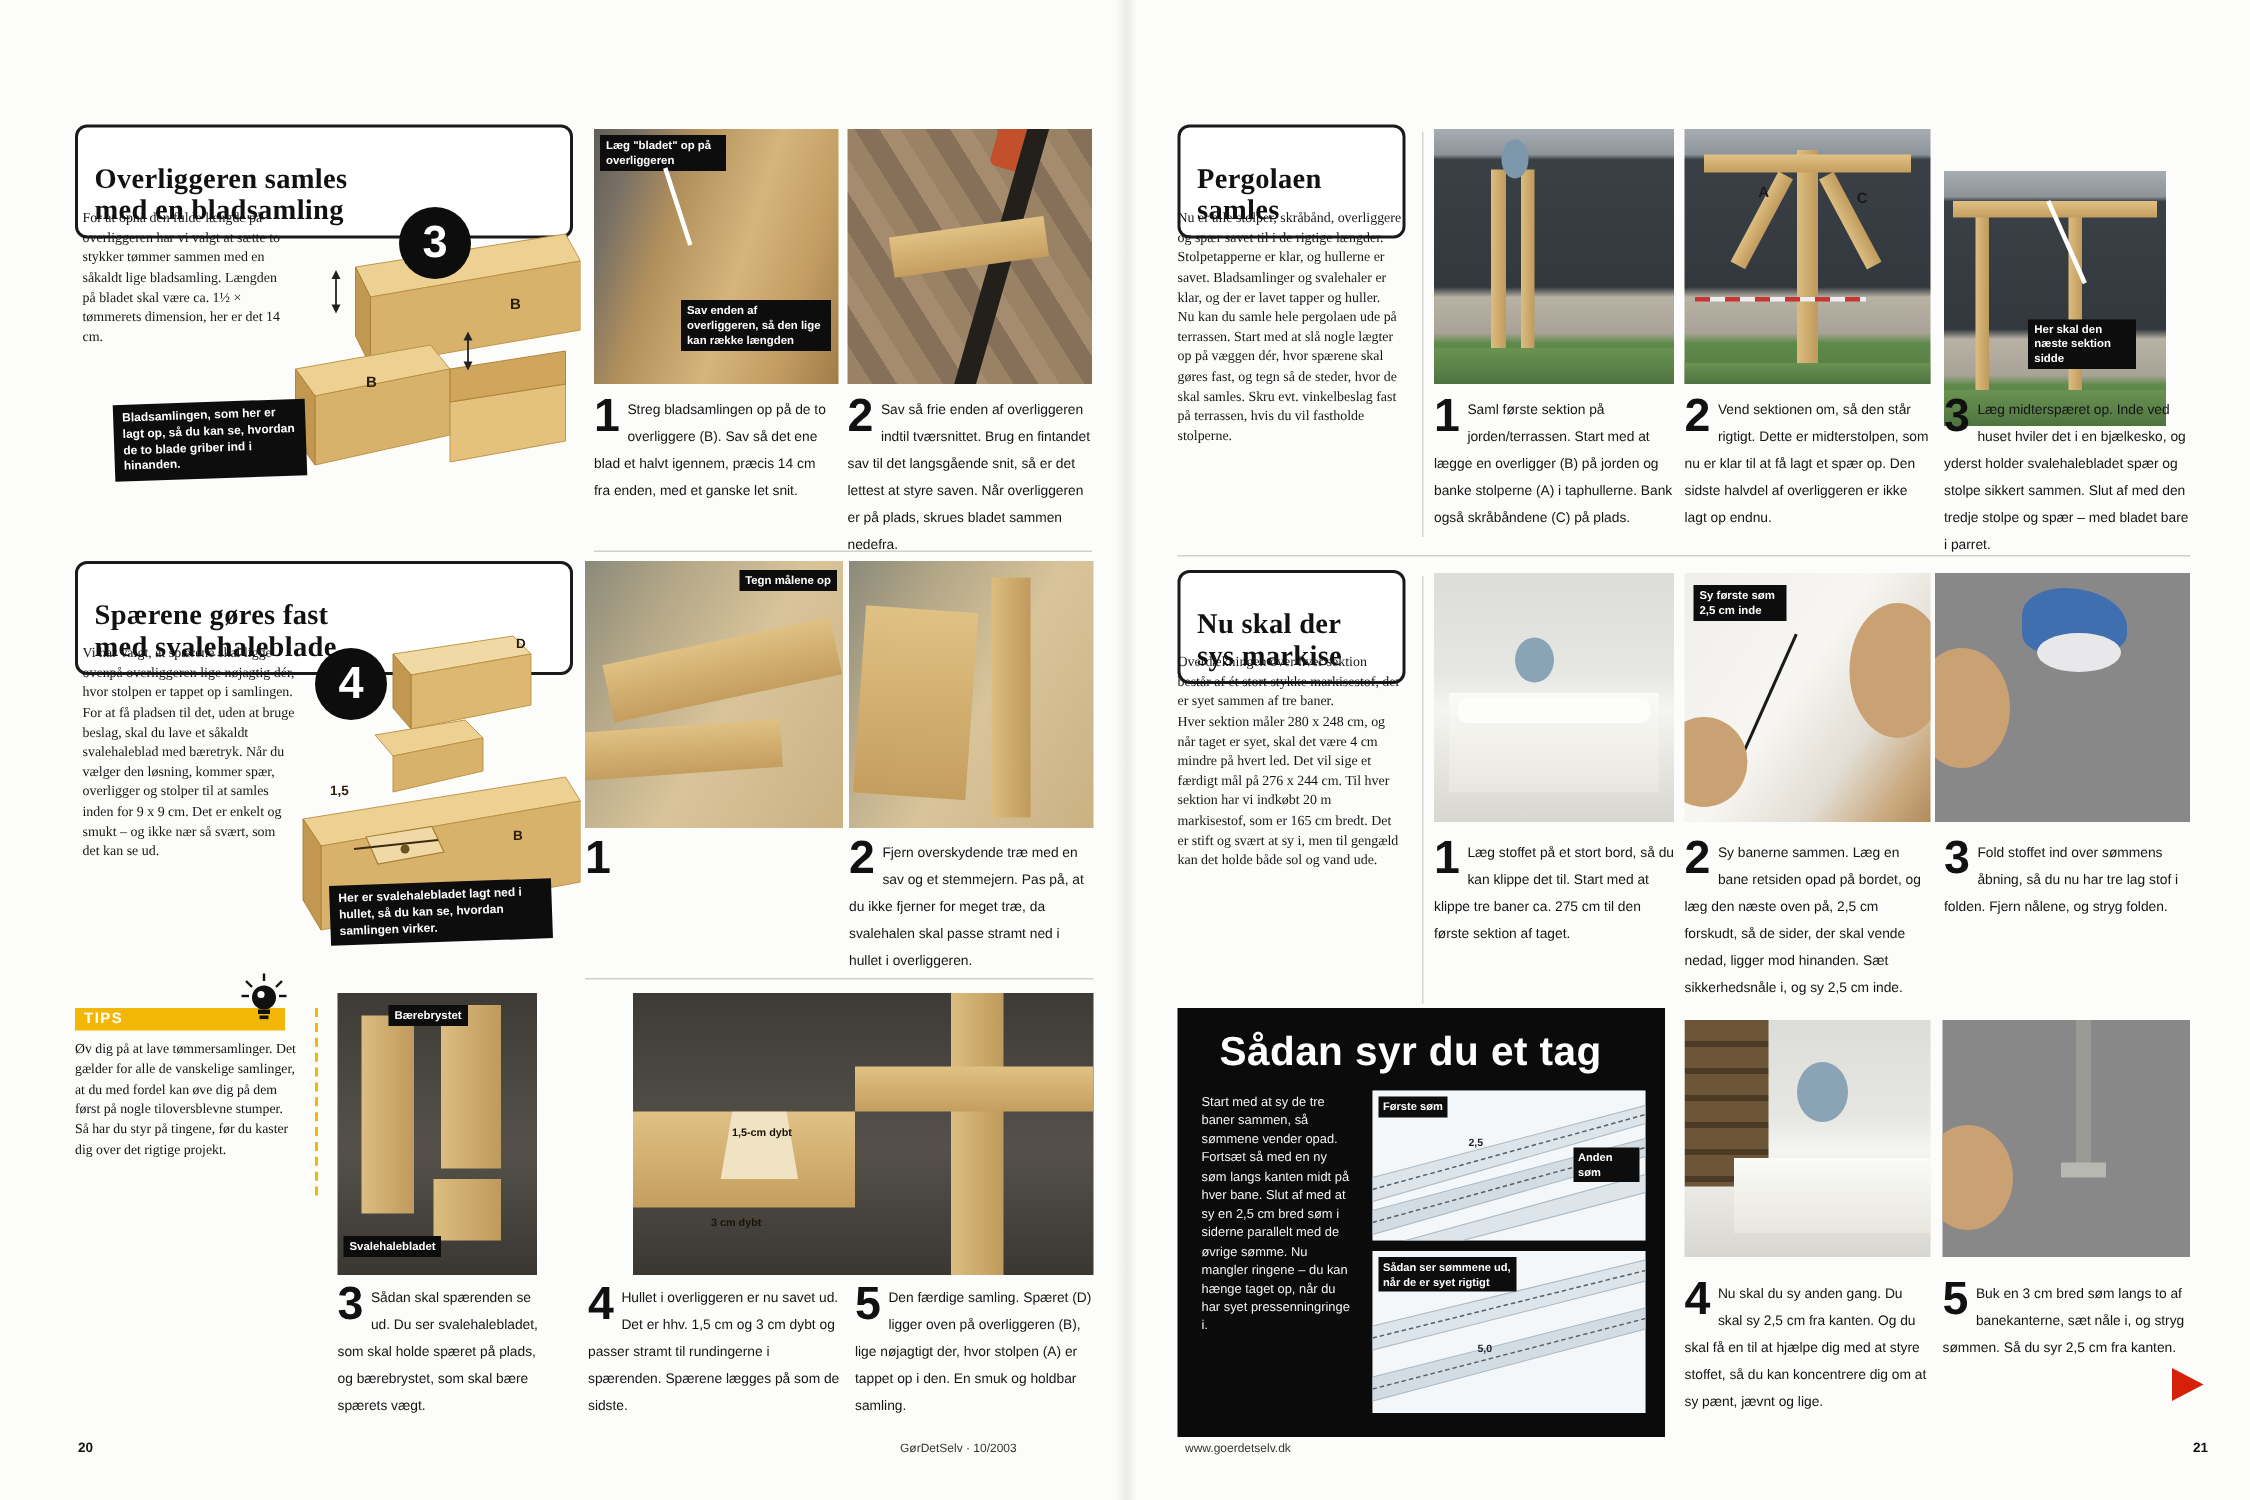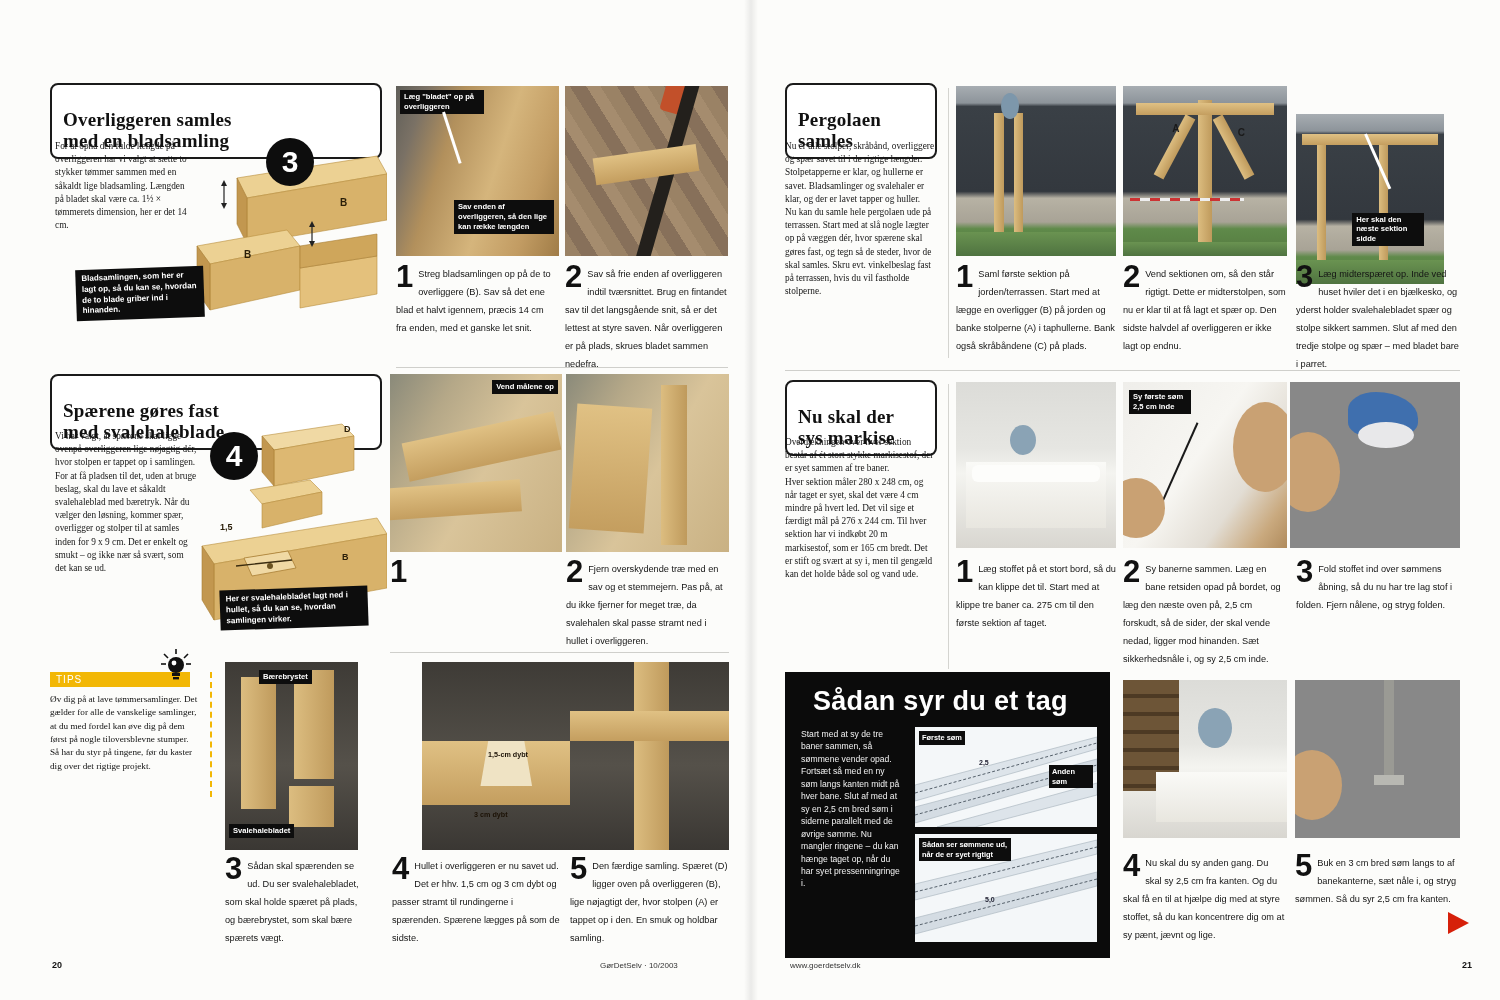--- a/index.html
+++ b/index.html
@@ -43,21 +43,21 @@
     justify-content:center;
   }
   .figcap {
     position:absolute; background:#0d0d0d; color:#fff; padding:4px 6px;
     font:bold 8px/1.35 "Liberation Sans",sans-serif; transform:rotate(-2deg);
   }
   .svgfig { position:absolute; }
 
   
   .tipsbox { position:absolute; border-right:2px dashed #f2b705; padding-right:8px; }
-  .tipsbar { background:#f2b705; color:#fff; font-weight:normal; font-size:10px;
+  .tipsbar { background:#f2b705; color:#fff; font-weight:bold; font-size:10px;
     letter-spacing:1px; padding:2px 6px; width:140px; }
   .tipstext { font-family:"Liberation Serif", serif; font-size:9.2px; line-height:1.45;
     margin-top:6px; width:148px; }
   .bulb { position:absolute; }
 
   
   .hsep { position:absolute; height:1px; background:#cfcfcb; }
   .vsep { position:absolute; width:1px; background:#d4d4d0; }
 
   
@@ -171,21 +171,21 @@
       <text x="152" y="14" font-size="9" font-weight="bold" fill="#2a1e08" font-family="Liberation Sans, sans-serif">D</text>
       <text x="150" y="142" font-size="9" font-weight="bold" fill="#2a1e08" font-family="Liberation Sans, sans-serif">B</text>
       <text x="28" y="112" font-size="9" font-weight="bold" fill="#2a1e08" font-family="Liberation Sans, sans-serif">1,5</text>
     </svg>
     <div class="fignum" style="left:210px;top:432px;">4</div>
     <div class="figcap" style="left:220px;top:588px;width:148px;">Her er svalehalebladet lagt ned i hullet, så du kan se, hvordan samlingen virker.</div>
 
     <div class="photo ph-pencil" style="left:390px;top:374px;width:172px;height:178px;">
       <div class="beam" style="left:8%;top:30%;width:90%;height:22%;transform:rotate(-12deg);"></div>
       <div class="beam" style="left:-4%;top:62%;width:80%;height:18%;transform:rotate(-4deg);"></div>
-      <div class="chip" style="right:4px;top:6px;">Vend målene op</div>
+      <div class="chip" style="right:4px;top:6px;">Tegn målene op</div>
     </div>
     <div class="photo ph-pencil" style="left:566px;top:374px;width:163px;height:178px;">
       <div class="beam" style="left:4%;top:18%;width:46%;height:70%;transform:rotate(4deg);"></div>
       <div class="beamv" style="left:58%;top:6%;width:16%;height:90%;"></div>
     </div>
 
     <div class="step" style="left:390px;top:558px;width:166px;">
       <span class="stepnum">1</span>
     </div>
     <div class="step" style="left:566px;top:558px;width:163px;">

